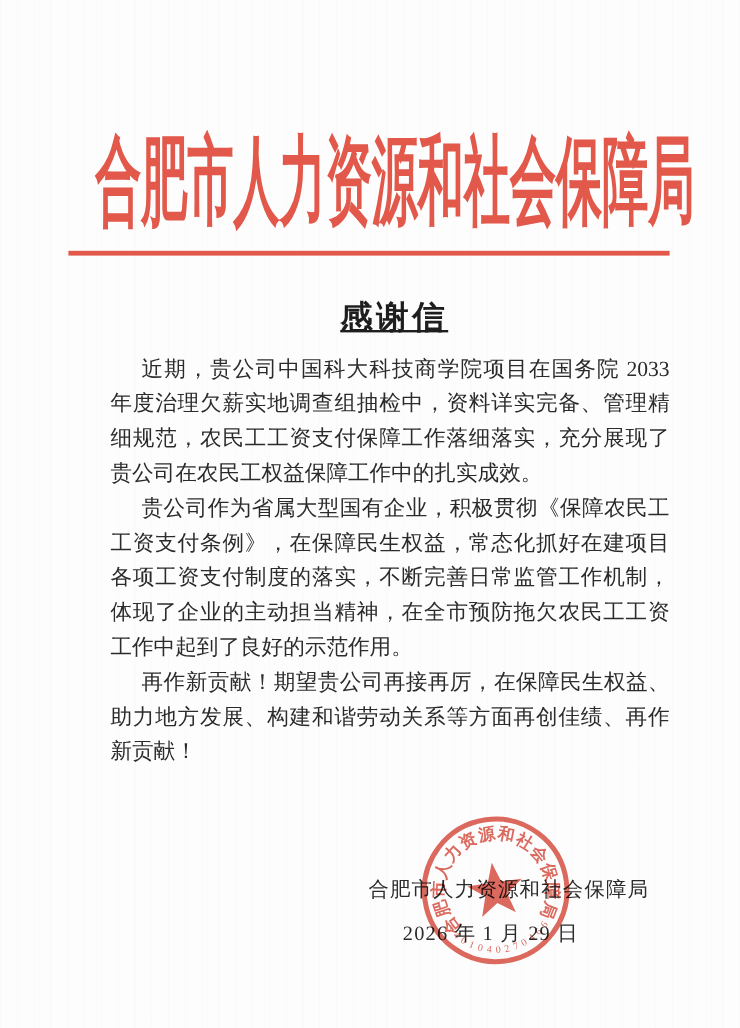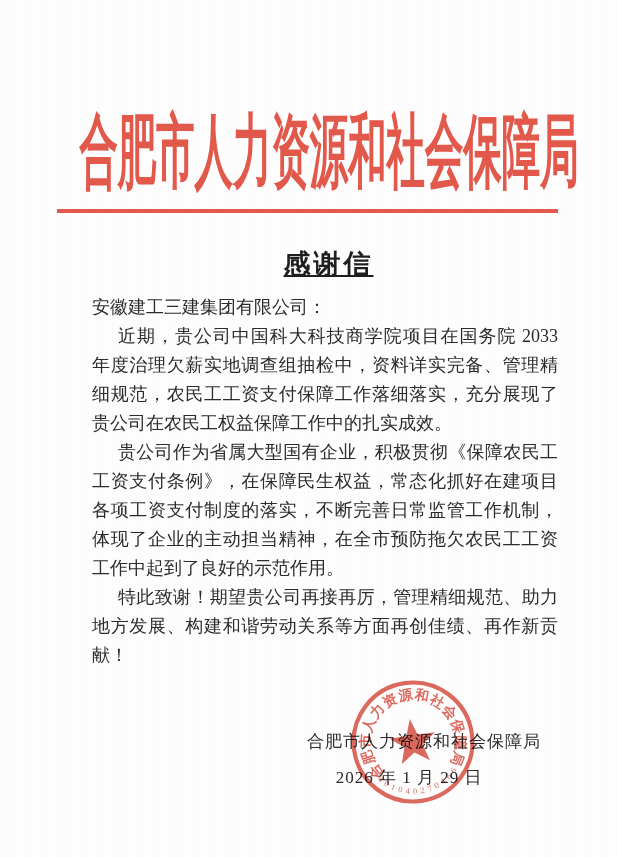--- a/index.html
+++ b/index.html
@@ -82,24 +82,23 @@
 
   <div class="letterhead">
     <span class="agency-name">合肥市人力资源和社会保障局</span>
   </div>
 
   <div class="red-rule"></div>
 
   <h1 class="letter-title">感谢信</h1>
 
   <div class="letter-body">
-    <p class="salutation">安徽建工三建集团有限公司：</p>
     <p class="para">近期，贵公司中国科大科技商学院项目在国务院 2033 年度治理欠薪实地调查组抽检中，资料详实完备、管理精细规范，农民工工资支付保障工作落细落实，充分展现了贵公司在农民工权益保障工作中的扎实成效。</p>
     <p class="para">贵公司作为省属大型国有企业，积极贯彻《保障农民工工资支付条例》，在保障民生权益，常态化抓好在建项目各项工资支付制度的落实，不断完善日常监管工作机制，体现了企业的主动担当精神，在全市预防拖欠农民工工资工作中起到了良好的示范作用。</p>
-    <p class="para">特此致谢！期望贵公司再接再厉，管理精细规范、助力地方发展、构建和谐劳动关系等方面再创佳绩、再作新贡献！</p>
+    <p class="para">再作新贡献！期望贵公司再接再厉，在保障民生权益、助力地方发展、构建和谐劳动关系等方面再创佳绩、再作新贡献！</p>
   </div>
 
   <div class="signature-block">
     <div class="sig-org">合肥市人力资源和社会保障局</div>
     <div class="sig-date">2026 年 1 月 29 日</div>
   </div>
 
   <div class="seal">
     <svg viewBox="0 0 140 140" xmlns="http://www.w3.org/2000/svg">
       <circle class="ring" cx="70" cy="70" r="64"></circle>

